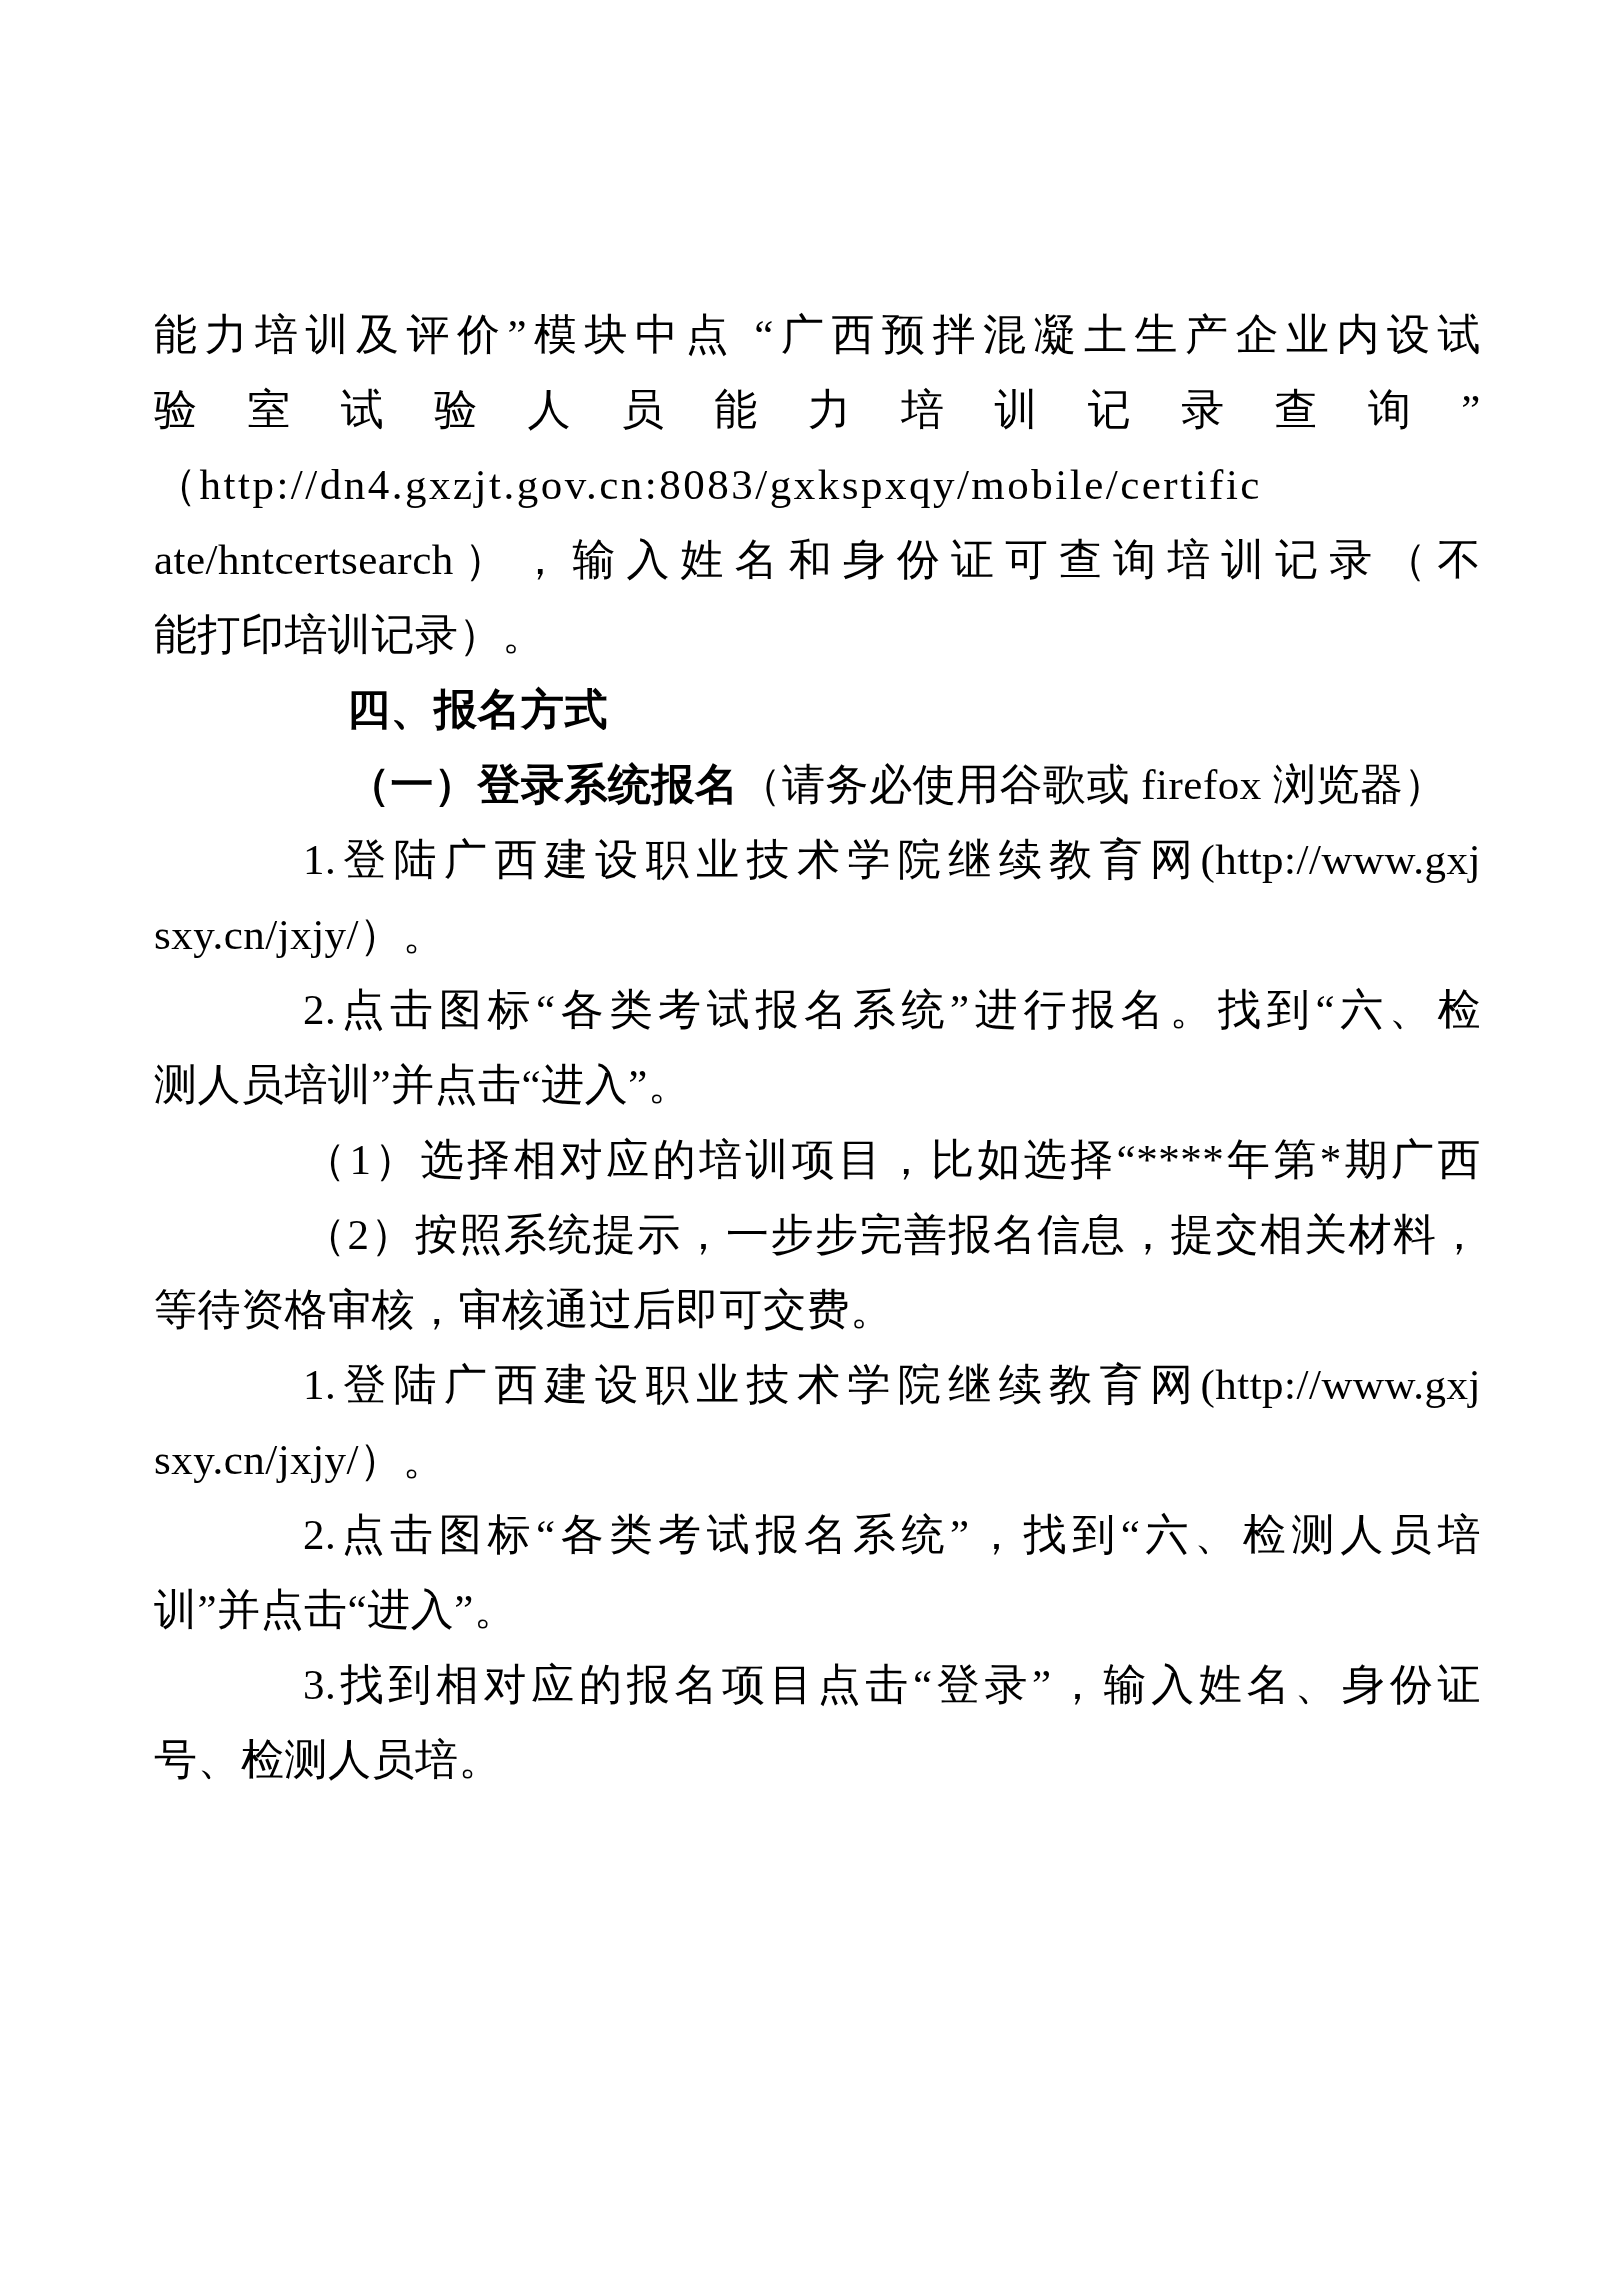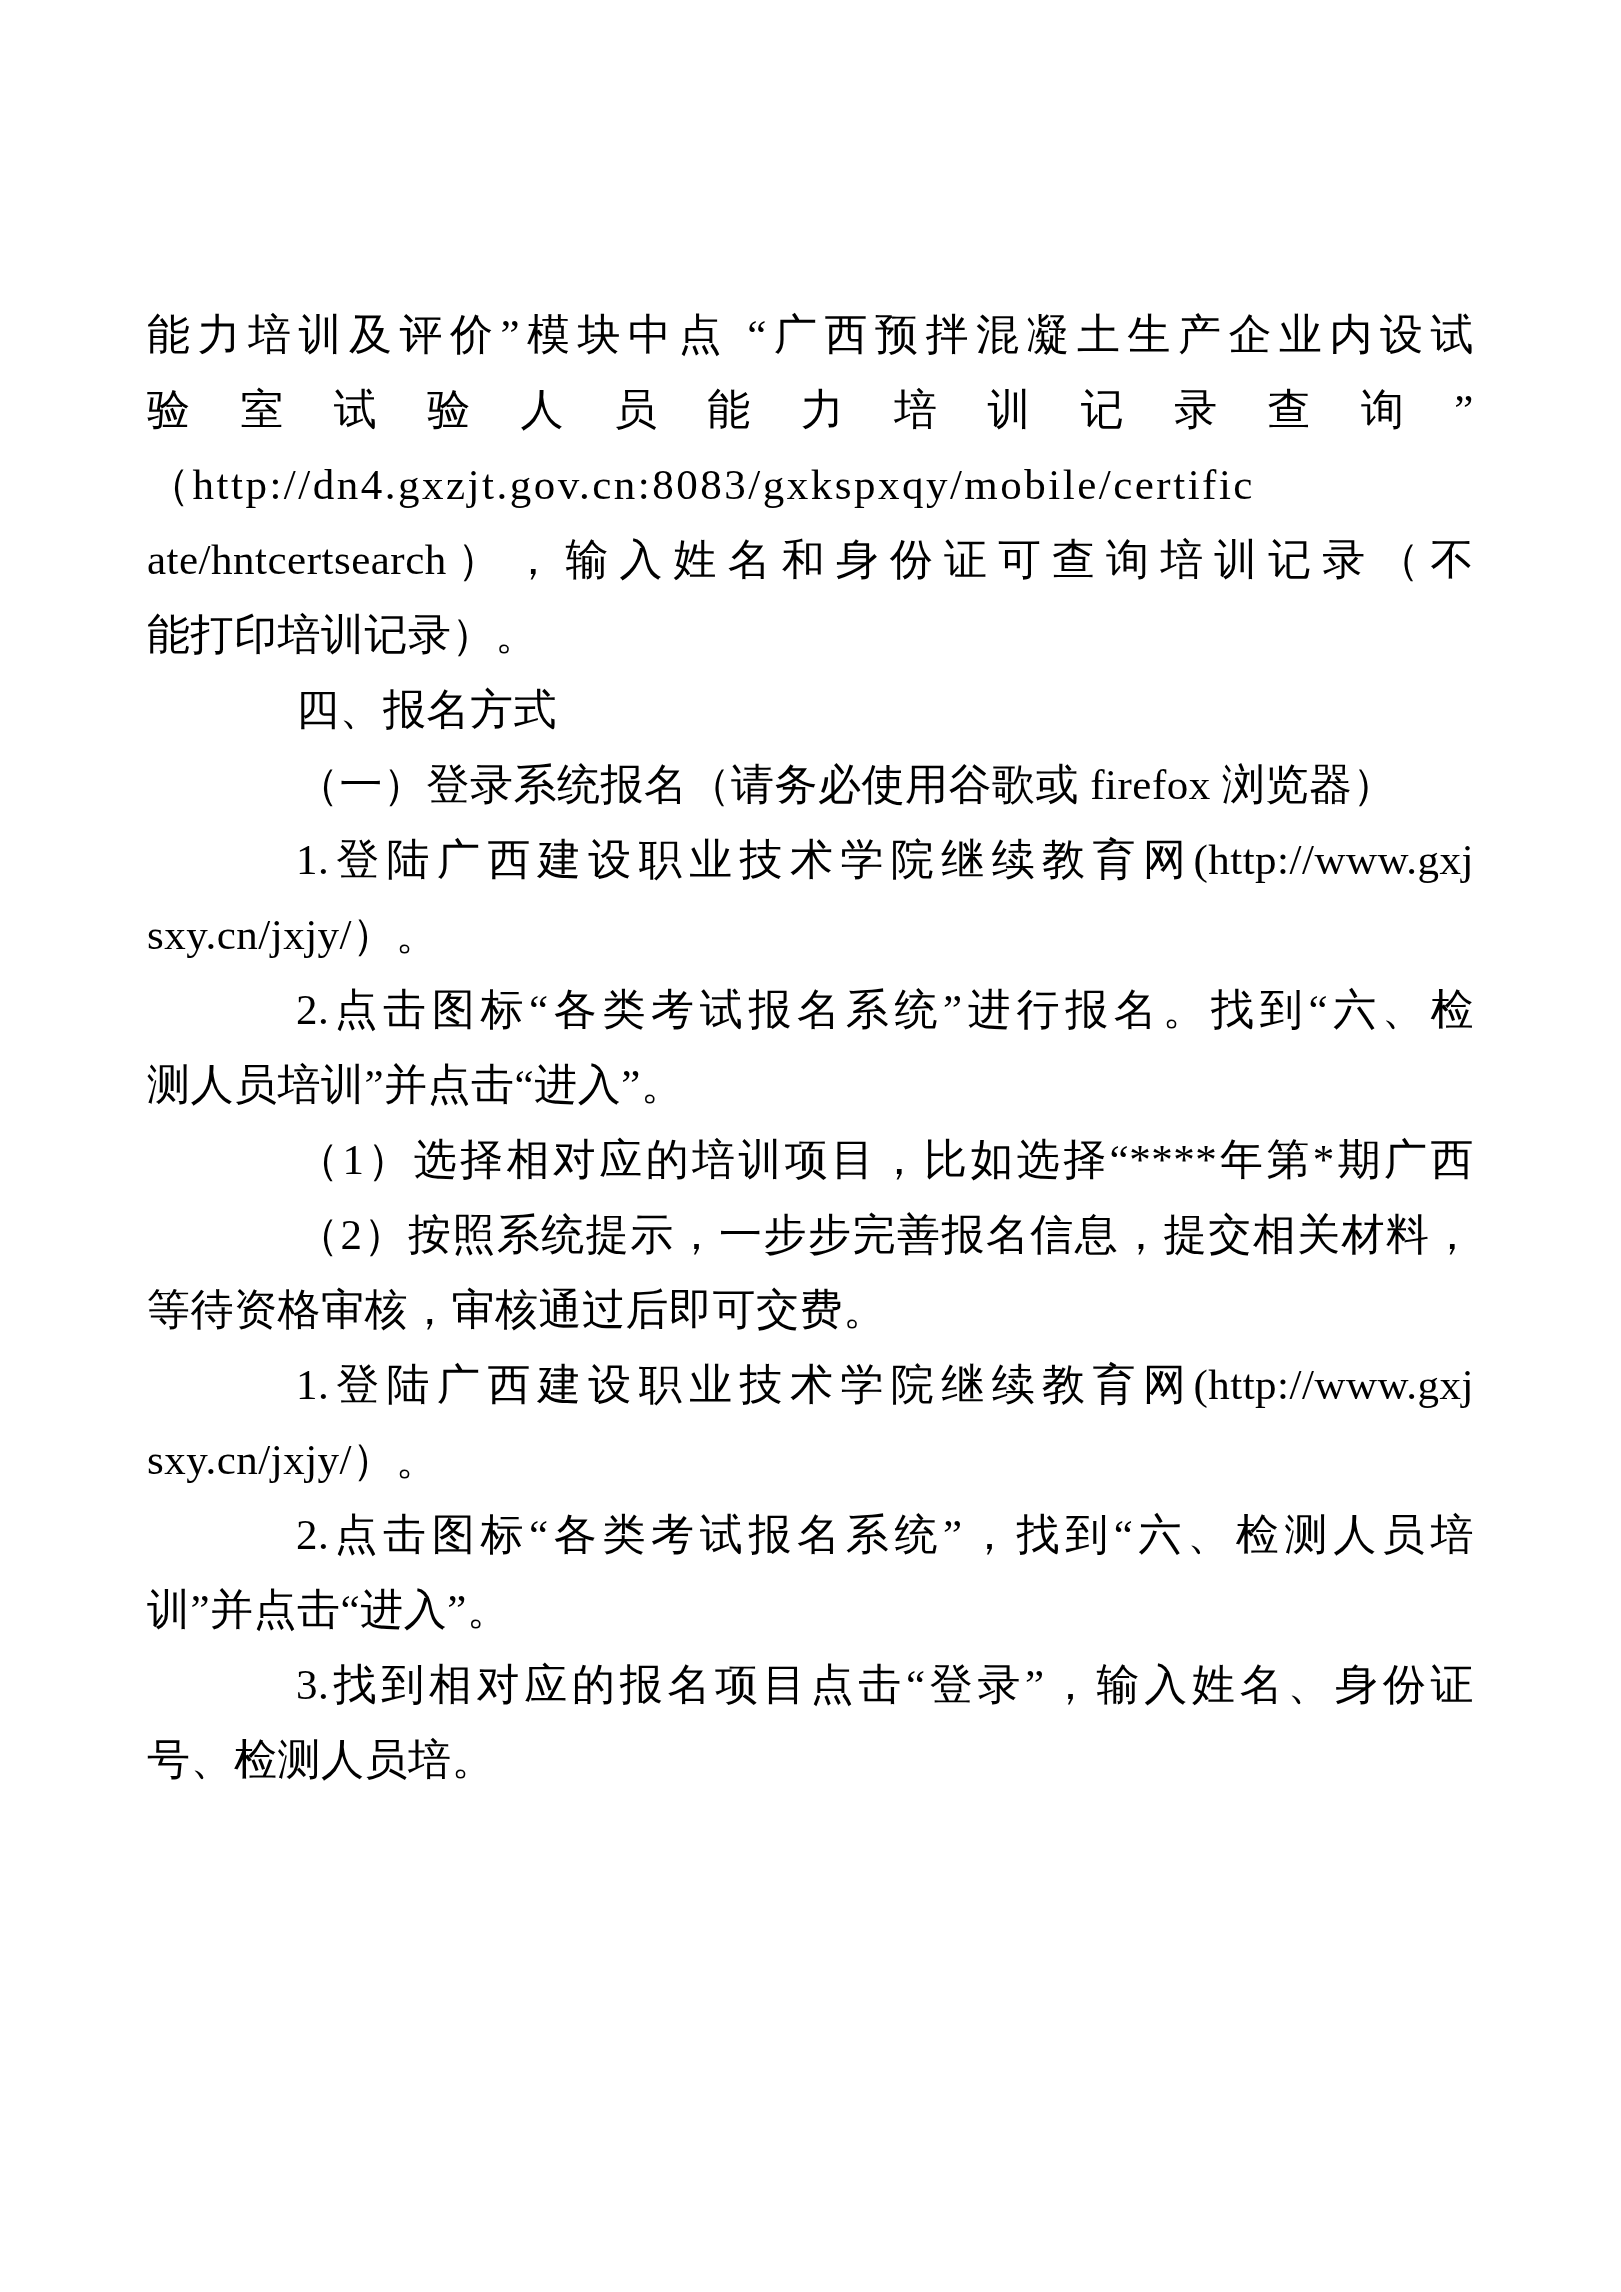--- a/index.html
+++ b/index.html
@@ -8,21 +8,21 @@
     width:1621px;
     height:2293px;
     background:#ffffff;
     margin:0 auto;
     overflow:hidden;
     color:#000000;
     font-family:"Liberation Serif","DejaVu Serif",serif;
   }
   .textblock{
     position:absolute;
-    left:147px;
+    left:154px;
     top:297px;
     width:1327px;
   }
   .line{
     font-size:43px;
     line-height:75px;
     height:75px;
     white-space:pre-wrap;
     letter-spacing:0.5px;
   }
@@ -32,22 +32,23 @@
     text-align-last:justify;
   }
   .line.url{
     letter-spacing:2.5px;
   }
   .line.spread{
     display:flex;
     justify-content:space-between;
   }
   .bold{
-    font-weight:400;
+    font-weight:700;
     font-family:"Liberation Sans","DejaVu Sans",sans-serif;
+    margin-left:44px;
   }
 </style>
 </head>
 <body>
 
 <div class="page">
   <div class="textblock">
       <div class="line fill"><span>能力培训及评价”模块中点 “广西预拌混凝土生产企业内设试</span></div>
       <div class="line spread"><span>验</span><span>室</span><span>试</span><span>验</span><span>人</span><span>员</span><span>能</span><span>力</span><span>培</span><span>训</span><span>记</span><span>录</span><span>查</span><span>询</span><span>”</span></div>
       <div class="line url"><span>（http://dn4.gxzjt.gov.cn:8083/gxkspxqy/mobile/certific</span></div>

